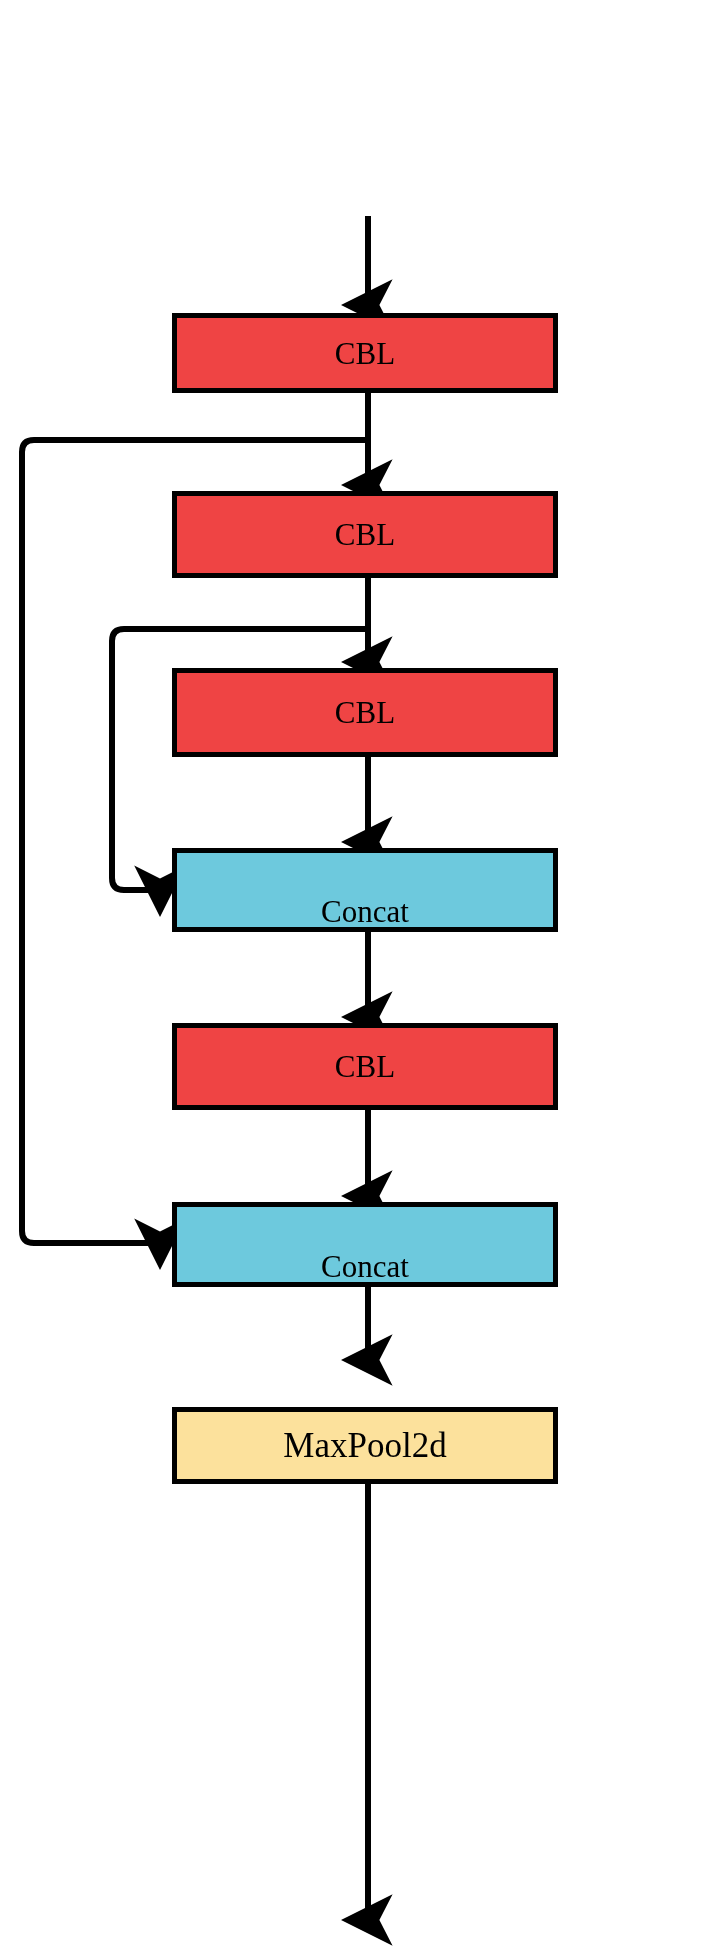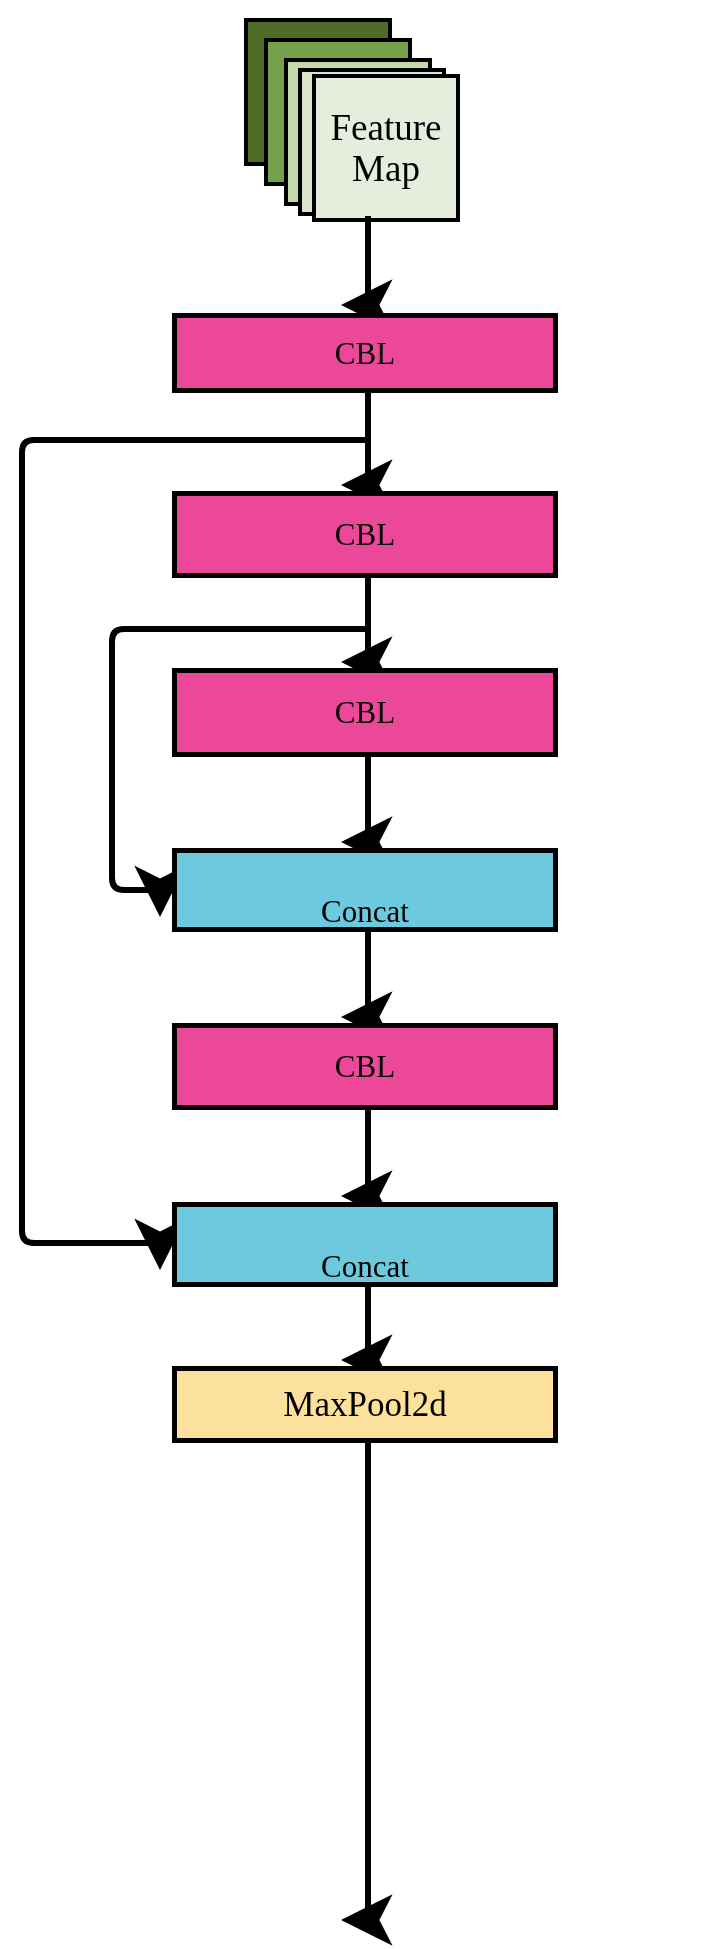--- a/index.html
+++ b/index.html
@@ -1,45 +1,35 @@
 <!DOCTYPE html>
 <html><head>
 <meta charset="utf-8">
 <style>
   html,body{margin:0;padding:0;background:#ffffff;}
   body{font-family:"Liberation Serif", serif;}
   #stage{position:relative;width:715px;height:1949px;background:#ffffff;overflow:hidden;}
   .node{position:absolute;box-sizing:border-box;border:5px solid #000000;display:flex;align-items:center;justify-content:center;color:#000000;}
   .node .lbl{font-family:"Liberation Serif", serif;line-height:1;white-space:nowrap;}
-  .cbl{background:#ec4899;}
+  .cbl{background:#ef4444;}
   .concat{background:#6dc9dd;align-items:flex-end;}
-  .maxpool{background:#fce19c;}
+  .maxpool{background:#fce19c;margin-top:41px;}
   .cbl .lbl,.concat .lbl{font-size:31px;}
   .maxpool .lbl{font-size:35px;}
   #fmstack{position:absolute;}
   .fmcard{position:absolute;box-sizing:border-box;border:4px solid #000000;}
   .fmfront{display:flex;align-items:center;justify-content:center;text-align:center;}
   .fmfront .lbl{font-family:"Liberation Serif", serif;font-size:37px;line-height:1.12;color:#000000;}
   svg.wires{position:absolute;left:0;top:0;width:715px;height:1949px;overflow:visible;}
 </style>
 </head>
 <body>
 
 <div id="stage">
 
-  <div id="fmstack" style="left:244px;top:18px;width:200px;height:200px;">
-    <div class="fmcard" style="left:0px;top:0px;width:148px;height:148px;background:#4e6c28;"></div>
-    <div class="fmcard" style="left:20px;top:20px;width:148px;height:148px;background:#77a04a;"></div>
-    <div class="fmcard" style="left:40px;top:40px;width:148px;height:148px;background:#c3d9aa;"></div>
-    <div class="fmcard" style="left:54px;top:50px;width:148px;height:148px;background:#d8e6c7;"></div>
-    <div class="fmcard fmfront" style="left:68px;top:56px;width:148px;height:148px;background:#e5eedd;flex-direction:column;">
-      <span class="lbl">Feature</span>
-      <span class="lbl">Map</span>
-    </div>
-  </div>
 
   <svg class="wires" viewBox="0 0 715 1949">
     <defs>
       <marker id="ah" markerWidth="9" markerHeight="9" refX="4.6" refY="4.5" orient="auto" markerUnits="strokeWidth">
         <path d="M0.3,0.4 L4.6,9 L8.9,0.4 L4.6,2.6 Z" fill="#000000"></path>
       </marker>
     </defs>
     <g fill="none" stroke="#000000" stroke-width="6" stroke-linecap="butt" stroke-linejoin="round">
 
       <path d="M368,216 L368,305" marker-end="url(#ah)"></path>

